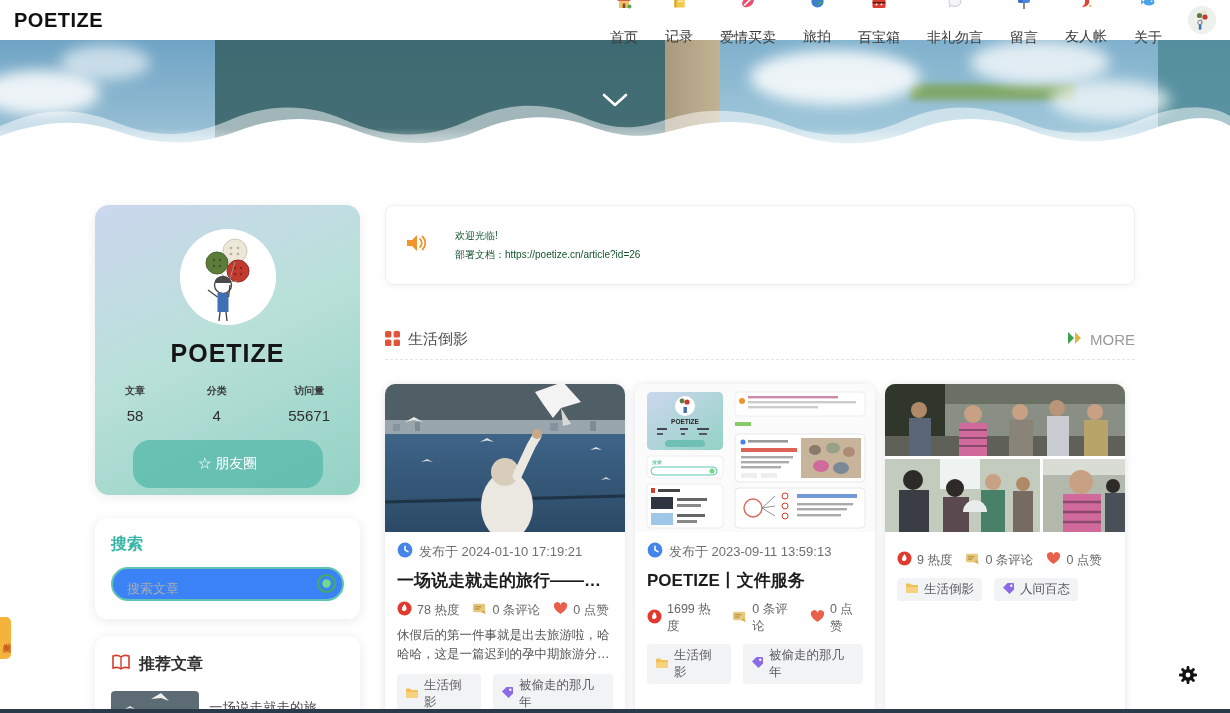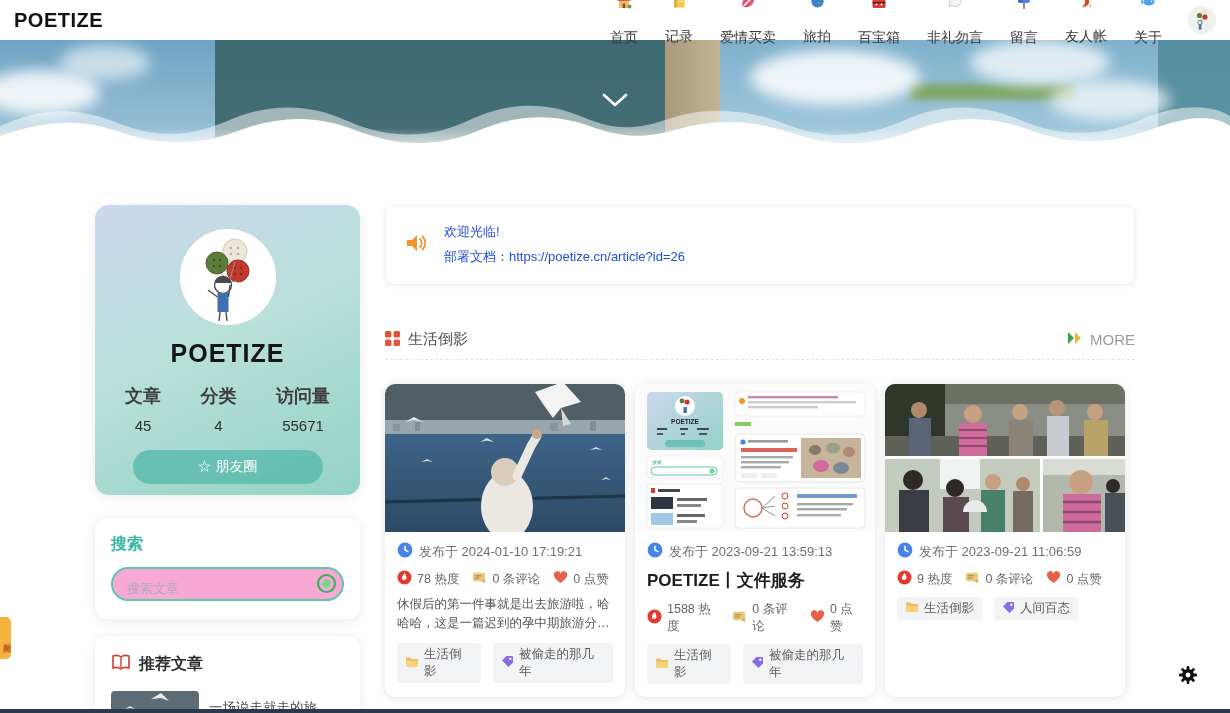--- a/index.html
+++ b/index.html
@@ -35,42 +35,42 @@
   .layout { position:absolute; top:205px; left:95px; width:1040px; display:flex; gap:25px; z-index:5; }
   .sidebar { width:265px; flex:none; }
   .main { flex:1; min-width:0; }
   .card { background:#fff; border-radius:12px; box-shadow:0 2px 12px rgba(0,0,0,.09); }
   
   .profile-card { height:290px; border-radius:14px; background:linear-gradient(155deg,#ccd7ee 0%,#b9e0d9 45%,#93d2c4 100%);
     display:flex; flex-direction:column; align-items:center; padding-top:24px; box-shadow:0 2px 12px rgba(0,0,0,.08); }
   .profile-avatar { width:96px; height:96px; border-radius:50%; background:#fff; overflow:hidden; }
   .profile-name { margin-top:14px; font-size:25px; font-weight:800; color:#151515; letter-spacing:1px; }
   .profile-stats { display:flex; gap:0; width:100%; padding:0 30px; margin-top:16px; justify-content:space-between; text-align:center; }
-  .stat-label { font-size:18px; color:#3d3d3d; font-weight:600; }
+  .stat-label { font-size:10px; color:#3d3d3d; font-weight:600; }
   .stat-value { font-size:15px; color:#2e2e2e; margin-top:9px; }
-  .friends-btn { margin-top:16px; width:190px; height:34px; border:none; border-radius:17px;
-    background:rgba(96,190,175,.9); color:#fff; font-size:14px; cursor:pointer; font-family:Liberation Sans, sans-serif; }
+  .friends-btn { margin-top:16px; width:190px; height:48px; border:none; border-radius:17px;
+    background:rgba(96,190,175,.9); color:#fff; font-size:14px; cursor:pointer; font-family:Liberation Serif, serif; }
   
   .search-card { margin-top:23px; padding:16px 16px 18px; }
   .search-title { color:#35b5a5; font-size:16px; font-weight:700; }
   .search-box { margin-top:12px; position:relative; }
   .search-input { width:100%; height:34px; border:2px solid #5fc4b2; border-radius:17px; padding:8px 34px 0 14px;
-    font-size:13px; color:#333; outline:none; font-family:inherit; background:#f9a8d4; }
+    font-size:13px; color:#333; outline:none; font-family:inherit; background:#3b82f6; }
   .search-input::placeholder { color:#a9adb2; }
   .search-go { position:absolute; right:7px; top:6px; width:21px; height:21px; cursor:pointer; }
   
   .rec-card { margin-top:17px; padding:18px 16px; height:120px; overflow:hidden; }
   .rec-title { display:flex; align-items:center; gap:8px; font-size:16px; font-weight:700; color:#2e2e2e; }
   .rec-item { display:flex; gap:10px; margin-top:16px; align-items:flex-start; cursor:pointer; }
   .rec-thumb { width:88px; height:52px; border-radius:4px; flex:none; overflow:hidden; }
   .rec-item-title { font-size:13.5px; color:#4a4a4a; padding-top:8px; }
   
   .notice-card { border:1px solid #f0f0f0; border-radius:8px; box-shadow:0 1px 6px rgba(0,0,0,.05);
     padding:16px 18px; display:flex; align-items:center; gap:14px; background:#fff; height:80px; }
-  .notice-lines { font-size:13px; color:#1d4ed8; line-height:1.9; }
+  .notice-lines { font-size:10px; color:#14532d; line-height:1.9;margin-left:11px; }
   
   .section-head { margin-top:45px; display:flex; align-items:center; padding-bottom:10px; border-bottom:1px dashed #e4e4e4; }
   .section-title { display:flex; align-items:center; gap:8px; font-size:15px; color:#4c4c4c; }
   .section-more { margin-left:auto; display:flex; align-items:center; gap:6px; font-size:15px; color:#9a9a9a; cursor:pointer; }
   
   .cards-row { margin-top:24px; display:flex; gap:10px; }
   .article-card { width:240px; flex:none; border-radius:10px; background:#fff; box-shadow:0 1px 10px rgba(0,0,0,.12); overflow:hidden; }
   .a-img { width:240px; height:148px; display:block; cursor:pointer; }
   .a-body { padding:10px 12px 13px; }
   .a-date { display:flex; align-items:center; gap:6px; font-size:13px; color:#6f6f6f; }
@@ -259,21 +259,21 @@
           <line x1="37.5" y1="68" x2="28" y2="61" stroke="#4a4a4a" stroke-width="1.4"></line>
           <line x1="48.5" y1="68" x2="50" y2="56" stroke="#4a4a4a" stroke-width="1.4"></line>
           <line x1="40" y1="83" x2="39" y2="92" stroke="#4a4a4a" stroke-width="1.4"></line>
           <line x1="46" y1="83" x2="47" y2="92" stroke="#4a4a4a" stroke-width="1.4"></line>
         </svg>
       </div>
       <div class="profile-name">POETIZE</div>
       <div class="profile-stats">
         <div class="stat">
           <div class="stat-label">文章</div>
-          <div class="stat-value">45</div>
+          <div class="stat-value">58</div>
         </div>
         <div class="stat">
           <div class="stat-label">分类</div>
           <div class="stat-value">4</div>
         </div>
         <div class="stat">
           <div class="stat-label">访问量</div>
           <div class="stat-value">55671</div>
         </div>
       </div>
@@ -390,20 +390,21 @@
           <circle cx="152" cy="50" r="5" fill="#c8a888"></circle>
         </svg>
         <div class="a-body">
           <div class="a-date">
             <span><svg width="16" height="16" viewBox="0 0 16 16">
                   <circle cx="8" cy="8" r="7.4" fill="#4584e8"></circle>
                   <path d="M8 4.2 V8 L11 9.6" stroke="#fff" stroke-width="1.5" fill="none" stroke-linecap="round"></path>
                 </svg></span>
             <span>发布于 2024-01-10 17:19:21</span>
           </div>
+          <h3 class="a-title">一场说走就走的旅行——…</h3>
           <div class="a-stats">
             <span><svg width="15" height="15" viewBox="0 0 15 15">
                   <circle cx="7.5" cy="7.5" r="7" fill="#e23a2e"></circle>
                   <path d="M7.5 3 Q9.6 5.4 9.6 7.6 A2.6 2.6 0 0 1 4.9 9 Q4.6 6 7.5 3 Z" fill="#fff"></path>
                 </svg></span>
             <span>78 热度</span>
               <span class="gap"></span>
             <span><svg width="15" height="13" viewBox="0 0 16 14">
                   <rect x="1" y="2" width="13" height="9" rx="1.5" fill="#e8c87a"></rect>
                   <rect x="3" y="4.6" width="7" height="1.1" fill="#a8853e"></rect>
@@ -504,29 +505,29 @@
             <rect x="162" y="119" width="56" height="2.4" fill="#aaa"></rect>
             <rect x="162" y="124" width="50" height="2.4" fill="#aaa"></rect>
             <rect x="162" y="130" width="44" height="2.4" fill="#aaa"></rect>
         </svg>
         <div class="a-body">
           <div class="a-date">
             <span><svg width="16" height="16" viewBox="0 0 16 16">
                   <circle cx="8" cy="8" r="7.4" fill="#4584e8"></circle>
                   <path d="M8 4.2 V8 L11 9.6" stroke="#fff" stroke-width="1.5" fill="none" stroke-linecap="round"></path>
                 </svg></span>
-            <span>发布于 2023-09-21 13:59:13</span>
+            <span>发布于 2023-09-11 13:59:13</span>
           </div>
           <h3 class="a-title">POETIZE丨文件服务</h3>
           <div class="a-stats">
             <span><svg width="15" height="15" viewBox="0 0 15 15">
                   <circle cx="7.5" cy="7.5" r="7" fill="#e23a2e"></circle>
                   <path d="M7.5 3 Q9.6 5.4 9.6 7.6 A2.6 2.6 0 0 1 4.9 9 Q4.6 6 7.5 3 Z" fill="#fff"></path>
                 </svg></span>
-            <span>1588 热度</span>
+            <span>1699 热度</span>
               <span class="gap"></span>
             <span><svg width="15" height="13" viewBox="0 0 16 14">
                   <rect x="1" y="2" width="13" height="9" rx="1.5" fill="#e8c87a"></rect>
                   <rect x="3" y="4.6" width="7" height="1.1" fill="#a8853e"></rect>
                   <rect x="3" y="7" width="5" height="1.1" fill="#a8853e"></rect>
                   <path d="M10 11 L15 13 L13 9 Z" fill="#d4a94e"></path>
                 </svg></span>
             <span>0 条评论</span>
               <span class="gap"></span>
             <span><svg width="15" height="13" viewBox="0 0 16 14">
@@ -587,27 +588,20 @@
           <rect x="158" y="75" width="82" height="16" fill="#d8dcd4"></rect>
           <circle cx="196" cy="98" r="12" fill="#c8a084"></circle>
           <rect x="178" y="110" width="38" height="38" fill="#d06a9a"></rect>
           <line x1="178" y1="118" x2="216" y2="118" stroke="#8a4a70" stroke-width="2.5"></line>
             <line x1="178" y1="128" x2="216" y2="128" stroke="#8a4a70" stroke-width="2.5"></line>
             <line x1="178" y1="138" x2="216" y2="138" stroke="#8a4a70" stroke-width="2.5"></line>
           <circle cx="228" cy="102" r="7" fill="#2e2a28"></circle>
             <rect x="220" y="109" width="20" height="39" fill="#4a5058"></rect>
         </svg>
         <div class="a-body">
-          <div class="a-date">
-            <span><svg width="16" height="16" viewBox="0 0 16 16">
-                  <circle cx="8" cy="8" r="7.4" fill="#4584e8"></circle>
-                  <path d="M8 4.2 V8 L11 9.6" stroke="#fff" stroke-width="1.5" fill="none" stroke-linecap="round"></path>
-                </svg></span>
-            <span>发布于 2023-09-21 11:06:59</span>
-          </div>
           <div class="a-stats">
             <span><svg width="15" height="15" viewBox="0 0 15 15">
                   <circle cx="7.5" cy="7.5" r="7" fill="#e23a2e"></circle>
                   <path d="M7.5 3 Q9.6 5.4 9.6 7.6 A2.6 2.6 0 0 1 4.9 9 Q4.6 6 7.5 3 Z" fill="#fff"></path>
                 </svg></span>
             <span>9 热度</span>
               <span class="gap"></span>
             <span><svg width="15" height="13" viewBox="0 0 16 14">
                   <rect x="1" y="2" width="13" height="9" rx="1.5" fill="#e8c87a"></rect>
                   <rect x="3" y="4.6" width="7" height="1.1" fill="#a8853e"></rect>

